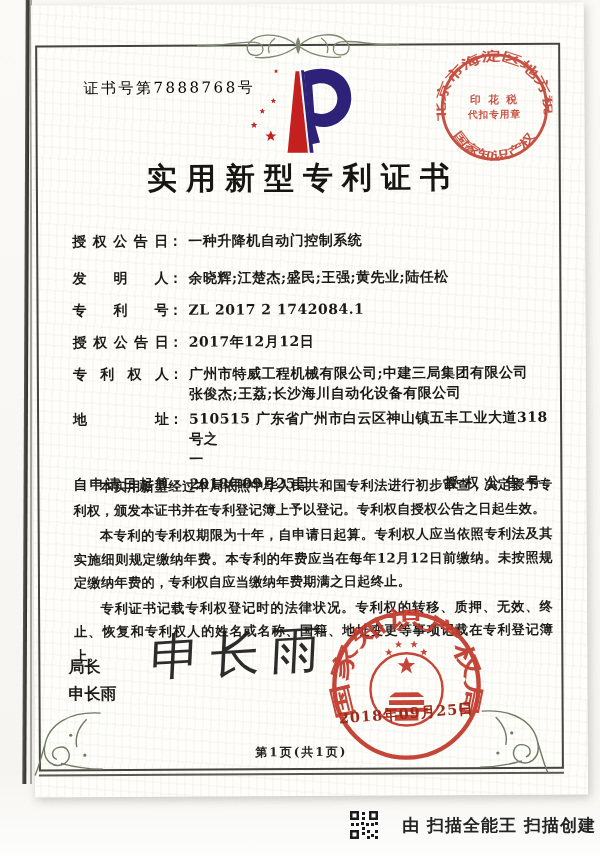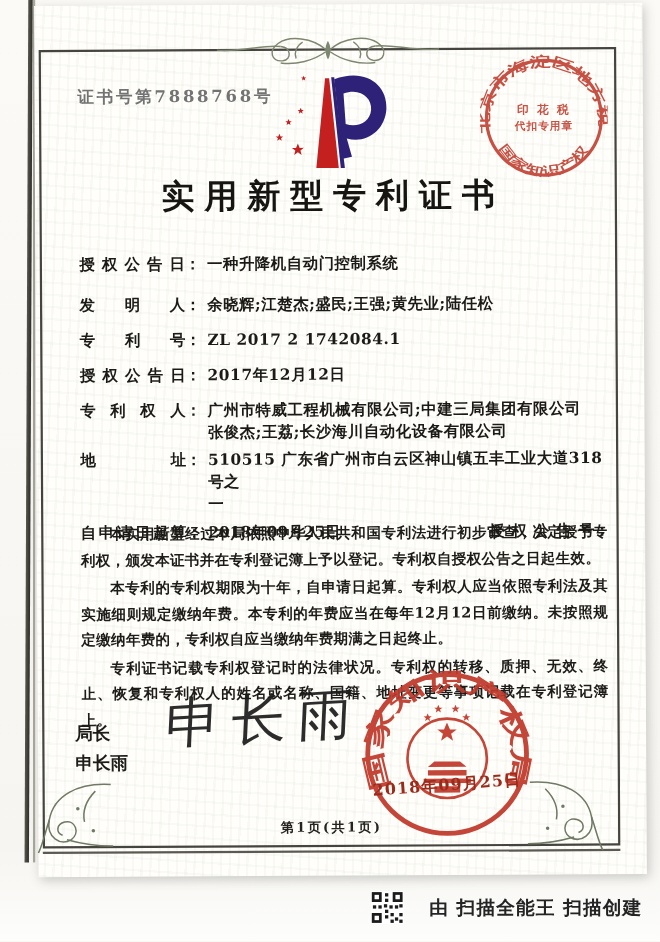--- a/index.html
+++ b/index.html
@@ -12,22 +12,22 @@
   .paper{position:absolute;left:33px;top:4px;width:553px;height:792px;background:#fffefa;
          box-shadow:2px 3px 10px rgba(60,60,55,.25);transform:rotate(-.3deg);}
   .paper::before{content:"";position:absolute;inset:0;pointer-events:none;
      background:repeating-linear-gradient(92deg, rgba(150,165,140,.055) 0 2px, transparent 2px 8px),
                 repeating-linear-gradient(4deg, rgba(140,155,150,.05) 0 2px, transparent 2px 11px);}
   .frame{position:absolute;left:4px;top:40px;right:24px;bottom:26px;border:2px solid #45443e;}
   .frame-b2{position:absolute;left:-2px;right:-2px;bottom:-7px;height:2px;background:#5b5951;}
   .ornament-top{position:absolute;top:-16px;left:50%;transform:translateX(-50%);}
   .content{position:absolute;left:4px;top:0;right:24px;bottom:0;}
 
-  .cert-no{position:absolute;left:35px;top:74px;font-size:15px;font-weight:700;
-           letter-spacing:2.5px;color:#737373;}
+  .cert-no{position:absolute;left:48px;top:74px;font-size:15px;font-weight:400;
+           letter-spacing:2.5px;color:#000000;}
   .stamp{position:absolute;right:8px;top:46px;opacity:.88;}
   .logo{position:absolute;left:50%;transform:translateX(-50%);top:56px;}
   .title{position:absolute;top:154px;left:0;right:0;text-align:center;font-size:30px;
          font-weight:700;letter-spacing:9px;text-indent:9px;color:#161512;}
 
   .fields{position:absolute;left:36px;right:8px;top:226px;color:#1b1a17;}
   .frow{display:flex;align-items:flex-start;font-size:14px;font-weight:700;line-height:1.45;}
   .flabel{display:inline-block;width:96px;text-align:justify;text-align-last:justify;flex:none;}
   .fcolon{flex:none;}
   .fvalue{flex:1;padding-left:6px;letter-spacing:.5px;}
@@ -46,21 +46,21 @@
 
   .seal{position:absolute;left:290px;top:604px;width:156px;height:156px;opacity:.93;}
   .seal-date{position:absolute;left:300px;top:700px;width:160px;font-size:14.5px;font-weight:700;
              color:#9b2a1a;transform:rotate(-4deg);letter-spacing:1px;}
   .page-num{position:absolute;left:0;right:0;top:740px;text-align:center;font-size:12px;
             letter-spacing:2px;font-weight:600;color:#242320;}
   .floral{position:absolute;top:700px;}
   .floral.fl-left{left:-8px;}
   .floral.fl-right{right:12px;transform:scale(-1,1);}
 
-  .scan-credit{position:absolute;right:16px;top:810px;display:flex;align-items:center;gap:23px;}
+  .scan-credit{position:absolute;right:4px;top:810px;display:flex;align-items:center;gap:23px;}
   .scan-credit .txt{font-size:17px;font-weight:600;color:#242424;letter-spacing:1px;
                     font-family:"DejaVu Sans","Liberation Sans",sans-serif;}
   .hidden-defs{position:absolute;width:0;height:0;overflow:hidden;}
 </style>
 </head>
 <body>
 
 <svg class="hidden-defs" aria-hidden="true">
   <defs>
     <path id="star" d="M0,-10 L2.94,-3.09 L9.51,-3.09 L4.05,1.18 L5.88,8.09 L0,3.82 L-5.88,8.09 L-4.05,1.18 L-9.51,-3.09 L-2.94,-3.09 Z"></path>

